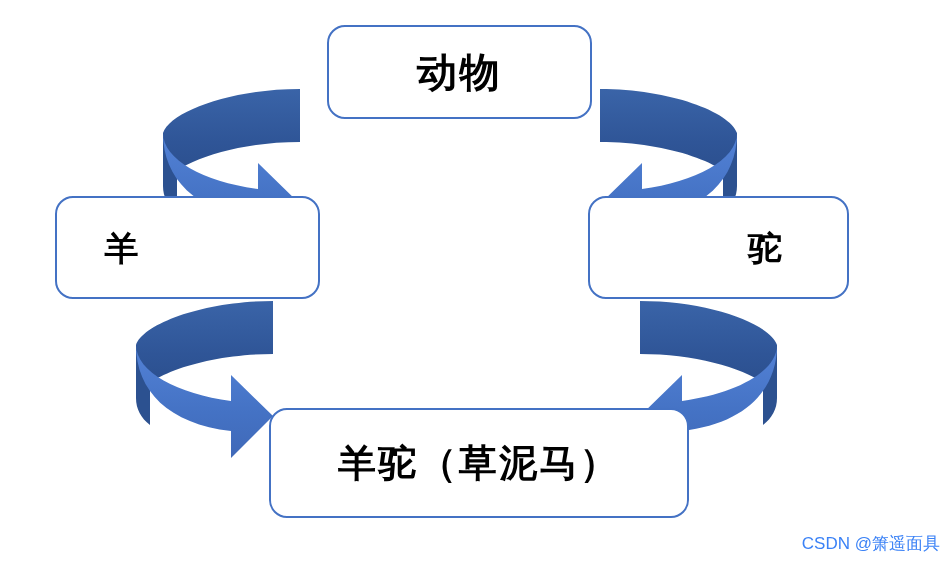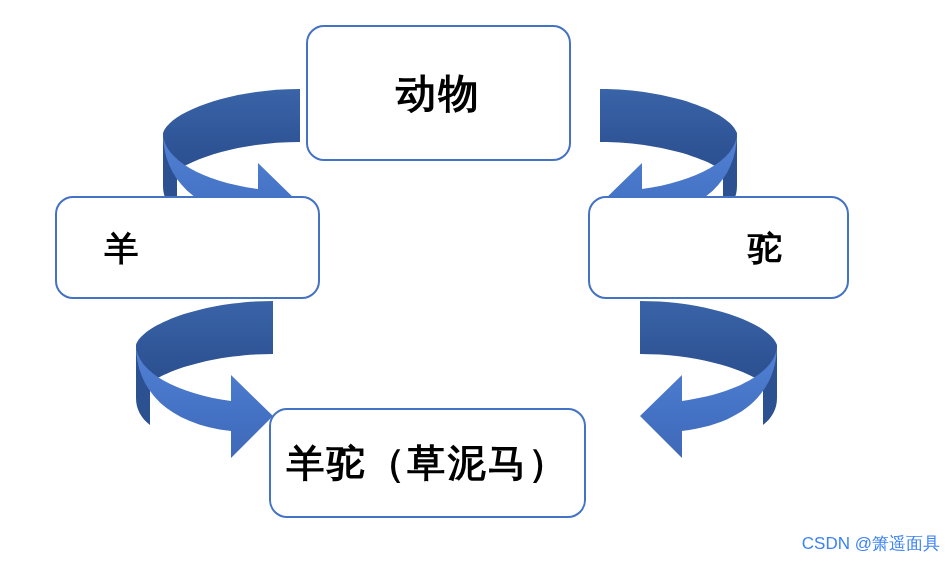--- a/index.html
+++ b/index.html
@@ -39,24 +39,24 @@
   }
   .node-label {
     font-family: "DejaVu Serif", "Liberation Serif", serif;
     font-weight: bold;
     color: #000000;
     letter-spacing: 0.06em;
     white-space: nowrap;
     line-height: 1;
   }
   #node-animal {
-    left: 306px;
+    left: 327px;
     top: 25px;
     width: 265px;
-    height: 136px;
+    height: 94px;
   }
   #node-animal .node-label { font-size: 40px; }
 
   #node-sheep {
     left: 55px;
     top: 196px;
     width: 265px;
     height: 103px;
   }
   #node-sheep .node-label {
@@ -71,21 +71,21 @@
     height: 103px;
   }
   #node-camel .node-label {
     font-size: 34px;
     margin-left: 95px;
   }
 
   #node-alpaca {
     left: 269px;
     top: 408px;
-    width: 317px;
+    width: 420px;
     height: 110px;
   }
   #node-alpaca .node-label { font-size: 38px; }
 
   #watermark {
     position: absolute;
     right: 12px;
     bottom: 8px;
     font-family: "Liberation Sans", sans-serif;
     font-size: 17px;

